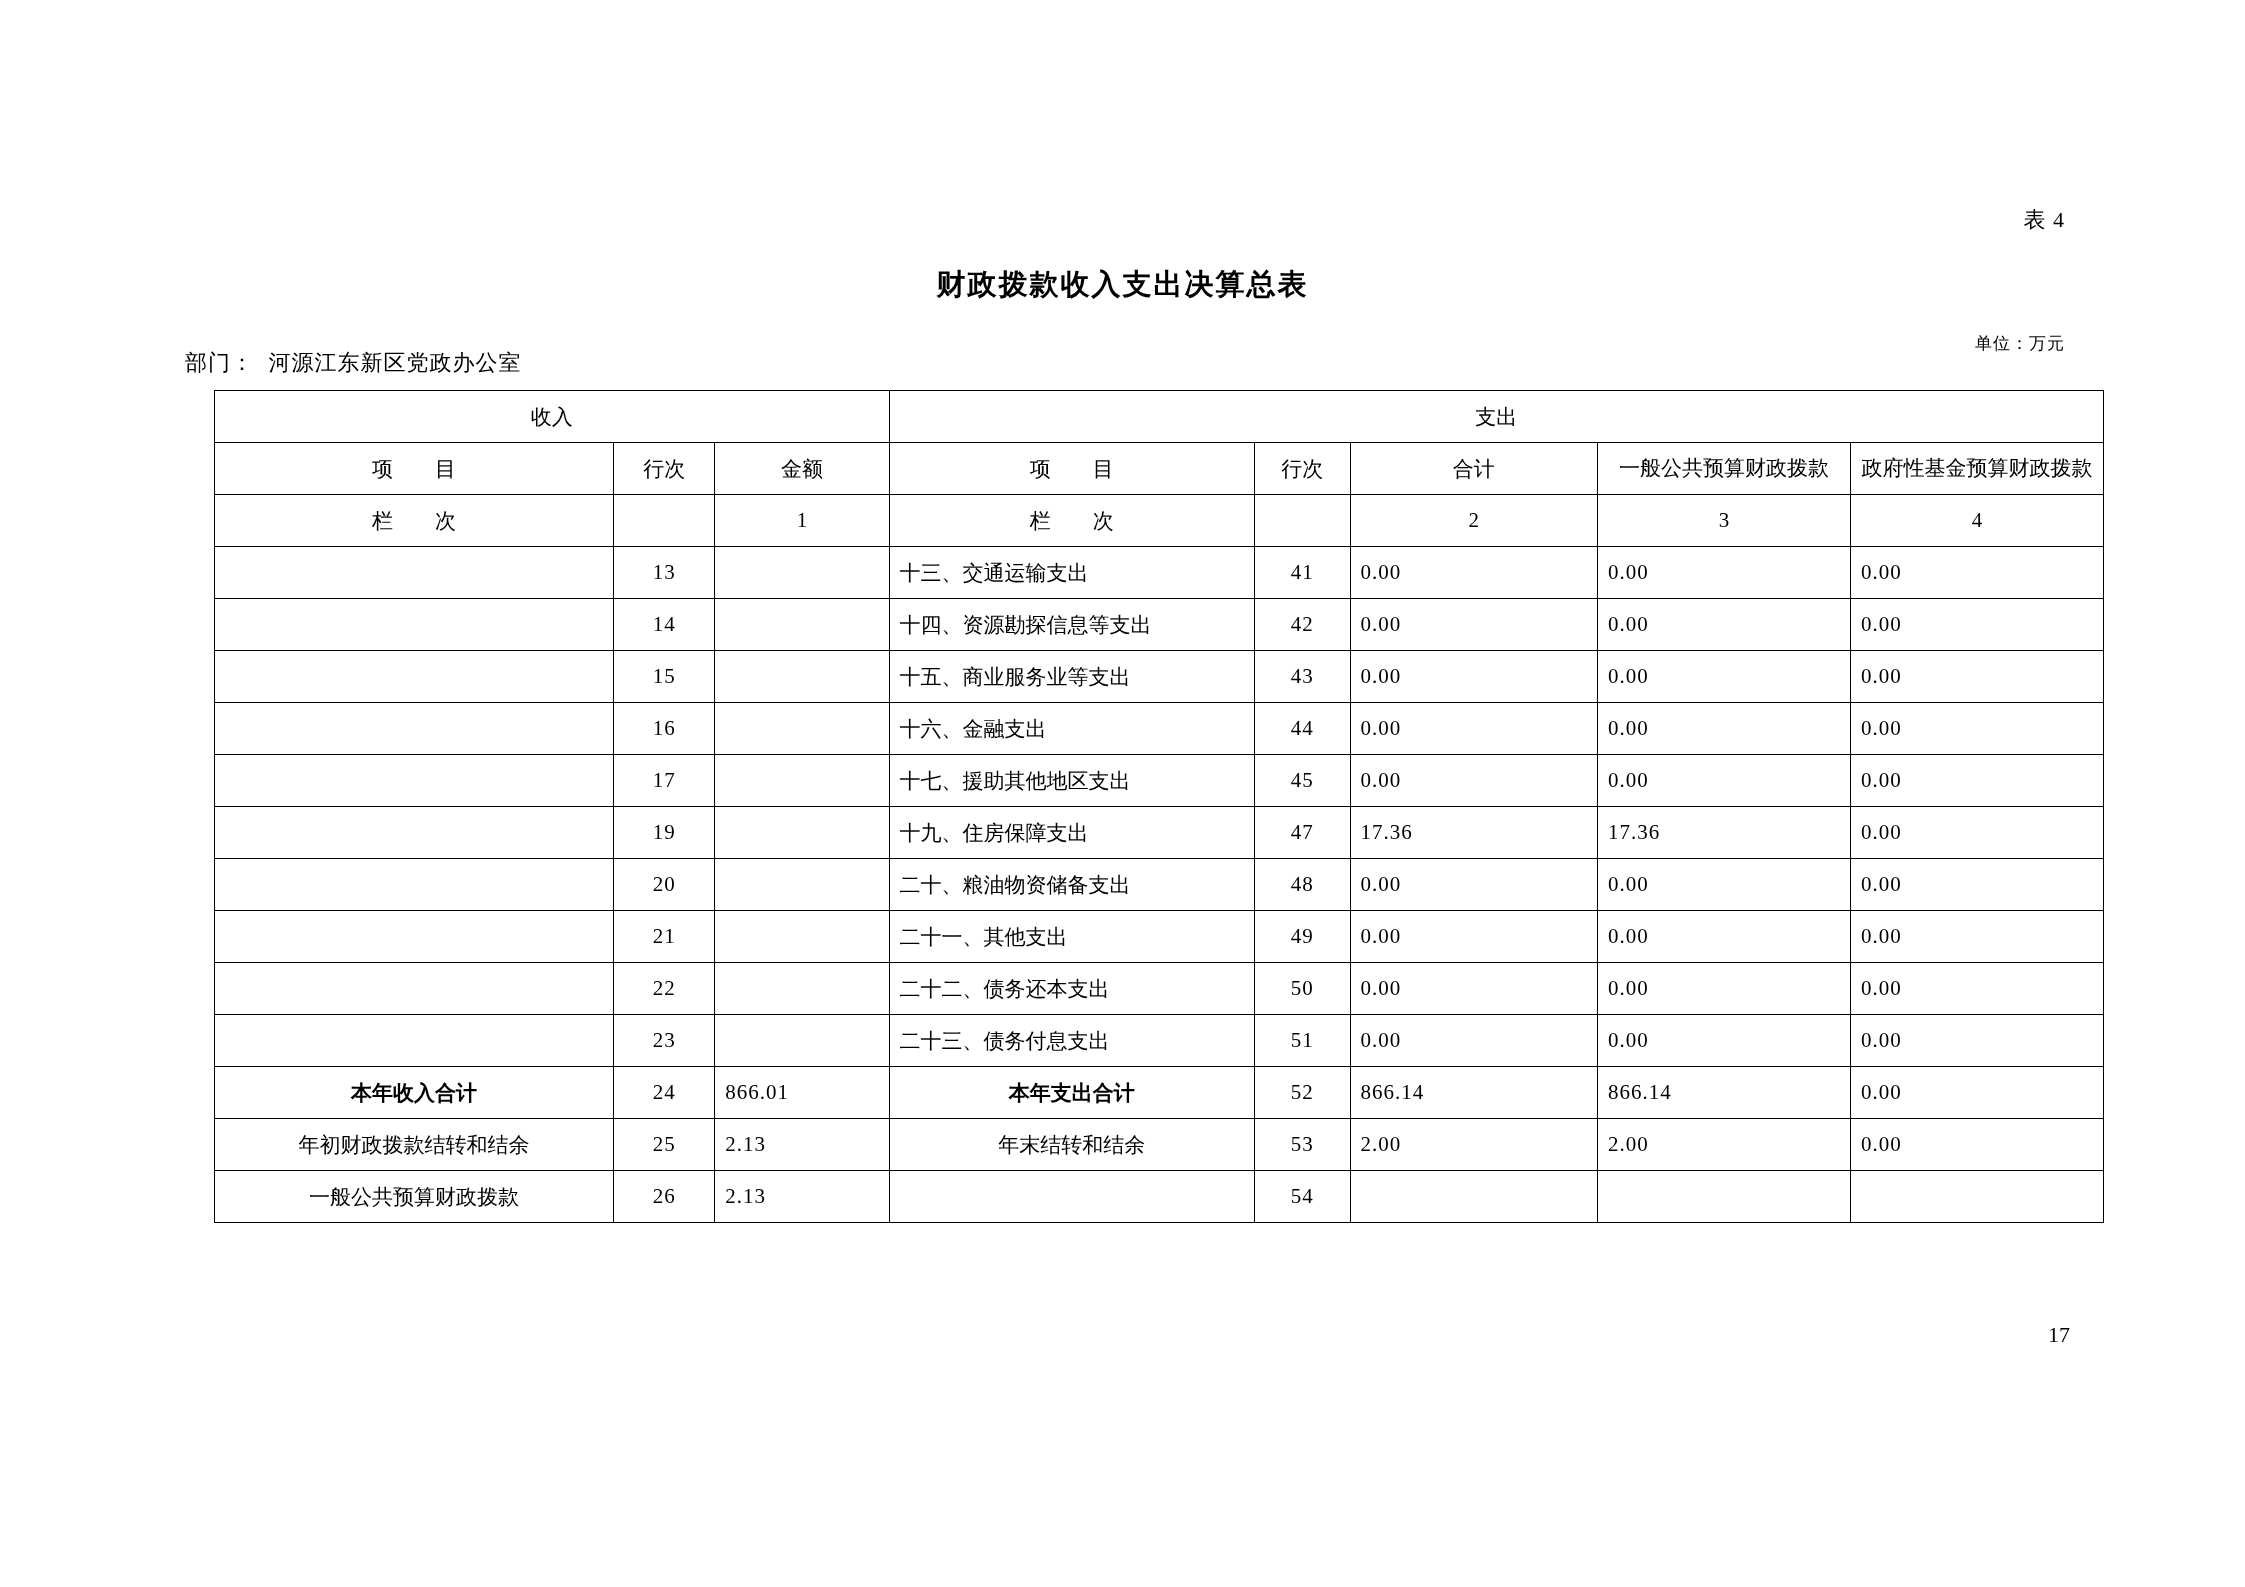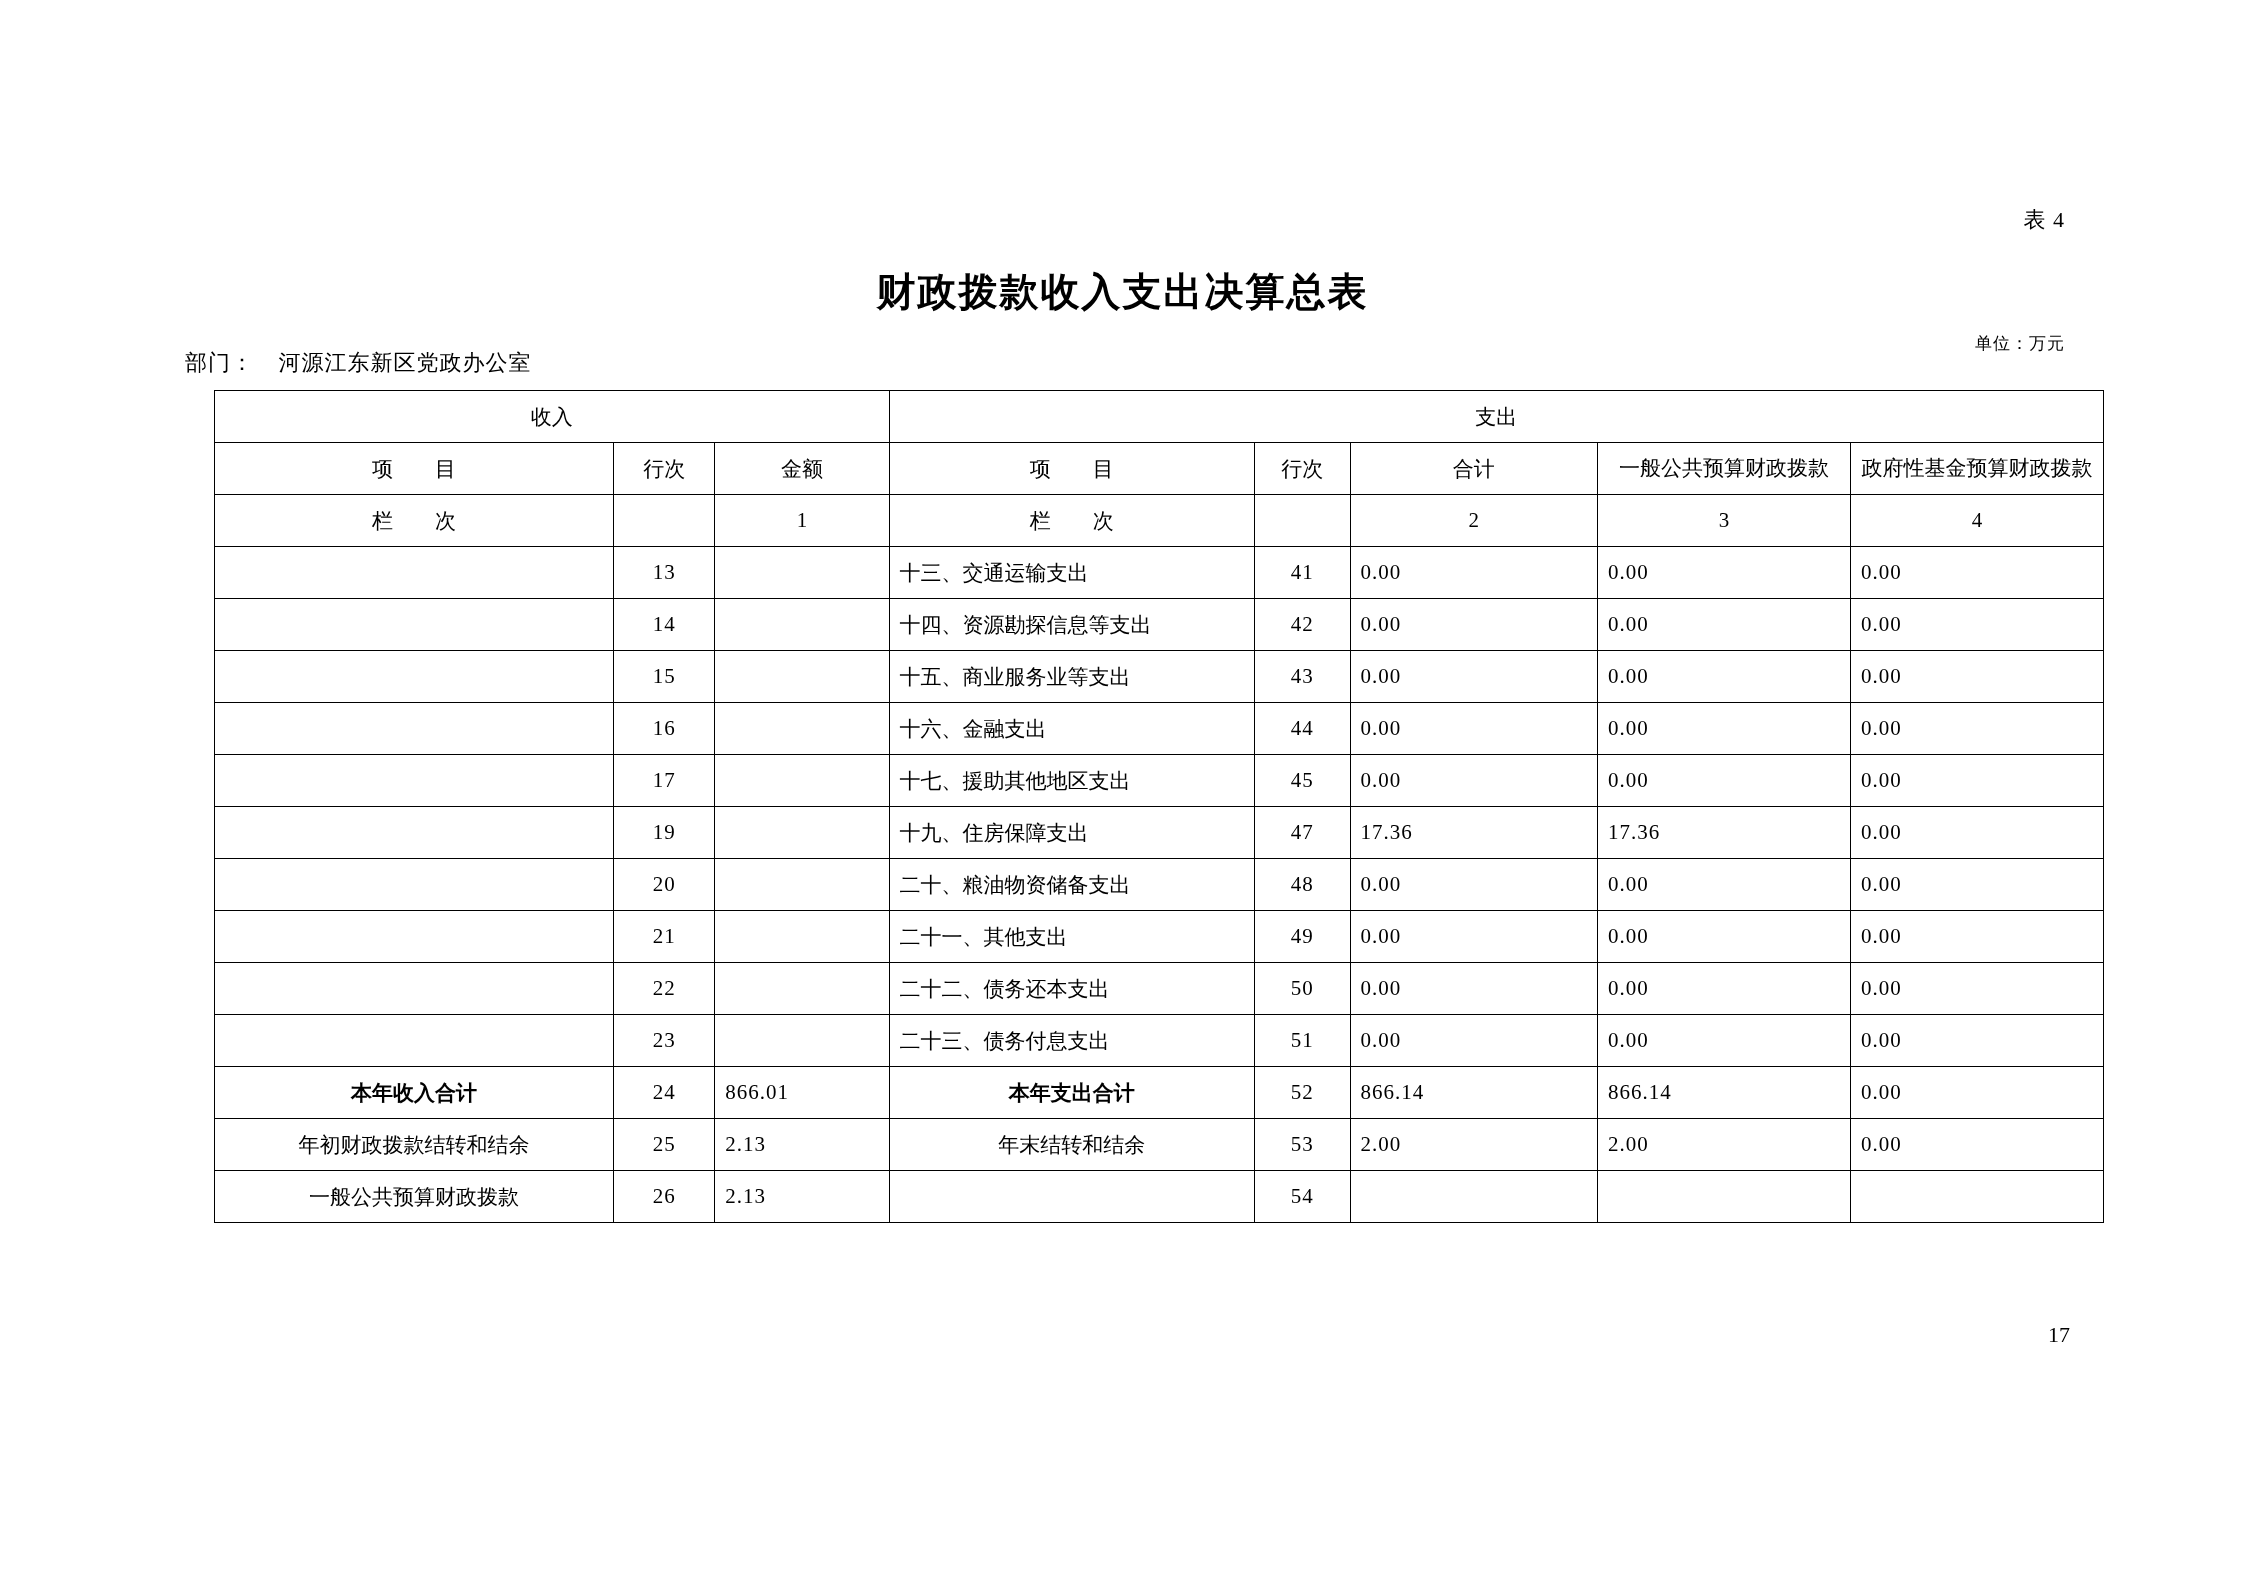--- a/index.html
+++ b/index.html
@@ -27,34 +27,34 @@
     right: 180px;
     font-size: 22px;
     letter-spacing: 1px;
   }
   .doc-title {
     position: absolute;
     top: 265px;
     left: 0;
     width: 2245px;
     text-align: center;
-    font-size: 39px;
+    font-size: 29px;
     font-weight: bold;
     letter-spacing: 2px;
     font-family: "DejaVu Sans", "Liberation Sans", sans-serif;
   }
   .dept-line {
     position: absolute;
     top: 348px;
     left: 185px;
     font-size: 22px;
     letter-spacing: 1px;
   }
   .dept-line .dept-label {
-    margin-right: 18px;
+    margin-right: 8px;
   }
   .dept-line .dept-name {
     text-decoration: none;
   }
   .unit-line {
     position: absolute;
     top: 332px;
     right: 180px;
     font-size: 17px;
     letter-spacing: 1px;

